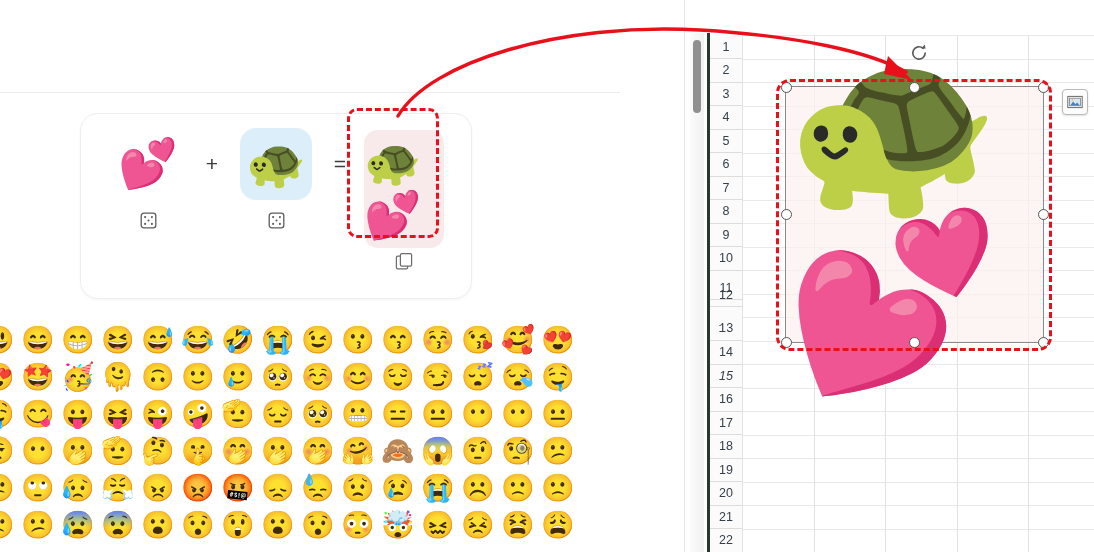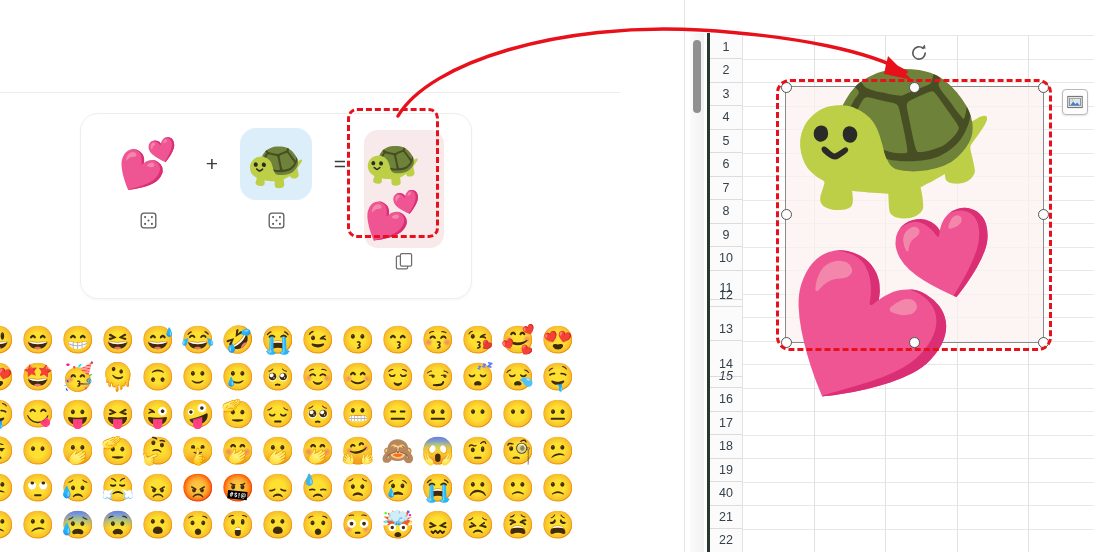--- a/index.html
+++ b/index.html
@@ -327,28 +327,28 @@
       <div class="row-num" style="top: 47px;">3</div>
       <div class="row-num" style="top: 70.5px;">4</div>
       <div class="row-num" style="top: 94px;">5</div>
       <div class="row-num" style="top: 117.5px;">6</div>
       <div class="row-num" style="top: 141px;">7</div>
       <div class="row-num" style="top: 164.5px;">8</div>
       <div class="row-num" style="top: 188px;">9</div>
       <div class="row-num" style="top: 211.5px;">10</div>
       <div class="row-num" style="top: 241px;">11</div>
       <div class="row-num" style="top: 248px;">12</div>
-      <div class="row-num" style="top: 282px;">13</div>
-      <div class="row-num" style="top: 305.5px; margin-top: 12px;">14</div>
+      <div class="row-num" style="top: 282px; font-family: Liberation Mono, monospace;">13</div>
+      <div class="row-num" style="top: 305.5px;">14</div>
       <div class="row-num" style="top: 329px; font-style: italic;">15</div>
       <div class="row-num" style="top: 352.5px;">16</div>
       <div class="row-num" style="top: 376px;">17</div>
       <div class="row-num" style="top: 399.5px;">18</div>
       <div class="row-num" style="top: 423px;">19</div>
-      <div class="row-num" style="top: 446.5px;">40</div>
+      <div class="row-num" style="top: 446.5px;">20</div>
       <div class="row-num" style="top: 470px;">21</div>
       <div class="row-num" style="top: 493.5px;">22</div>
     </div>
   <div id="grid-area">
       <div class="grid-h" style="top: 0px;"></div>
       <div class="grid-h" style="top: 23.5px;"></div>
       <div class="grid-h" style="top: 47px;"></div>
       <div class="grid-h" style="top: 70.5px;"></div>
       <div class="grid-h" style="top: 94px;"></div>
       <div class="grid-h" style="top: 117.5px;"></div>

